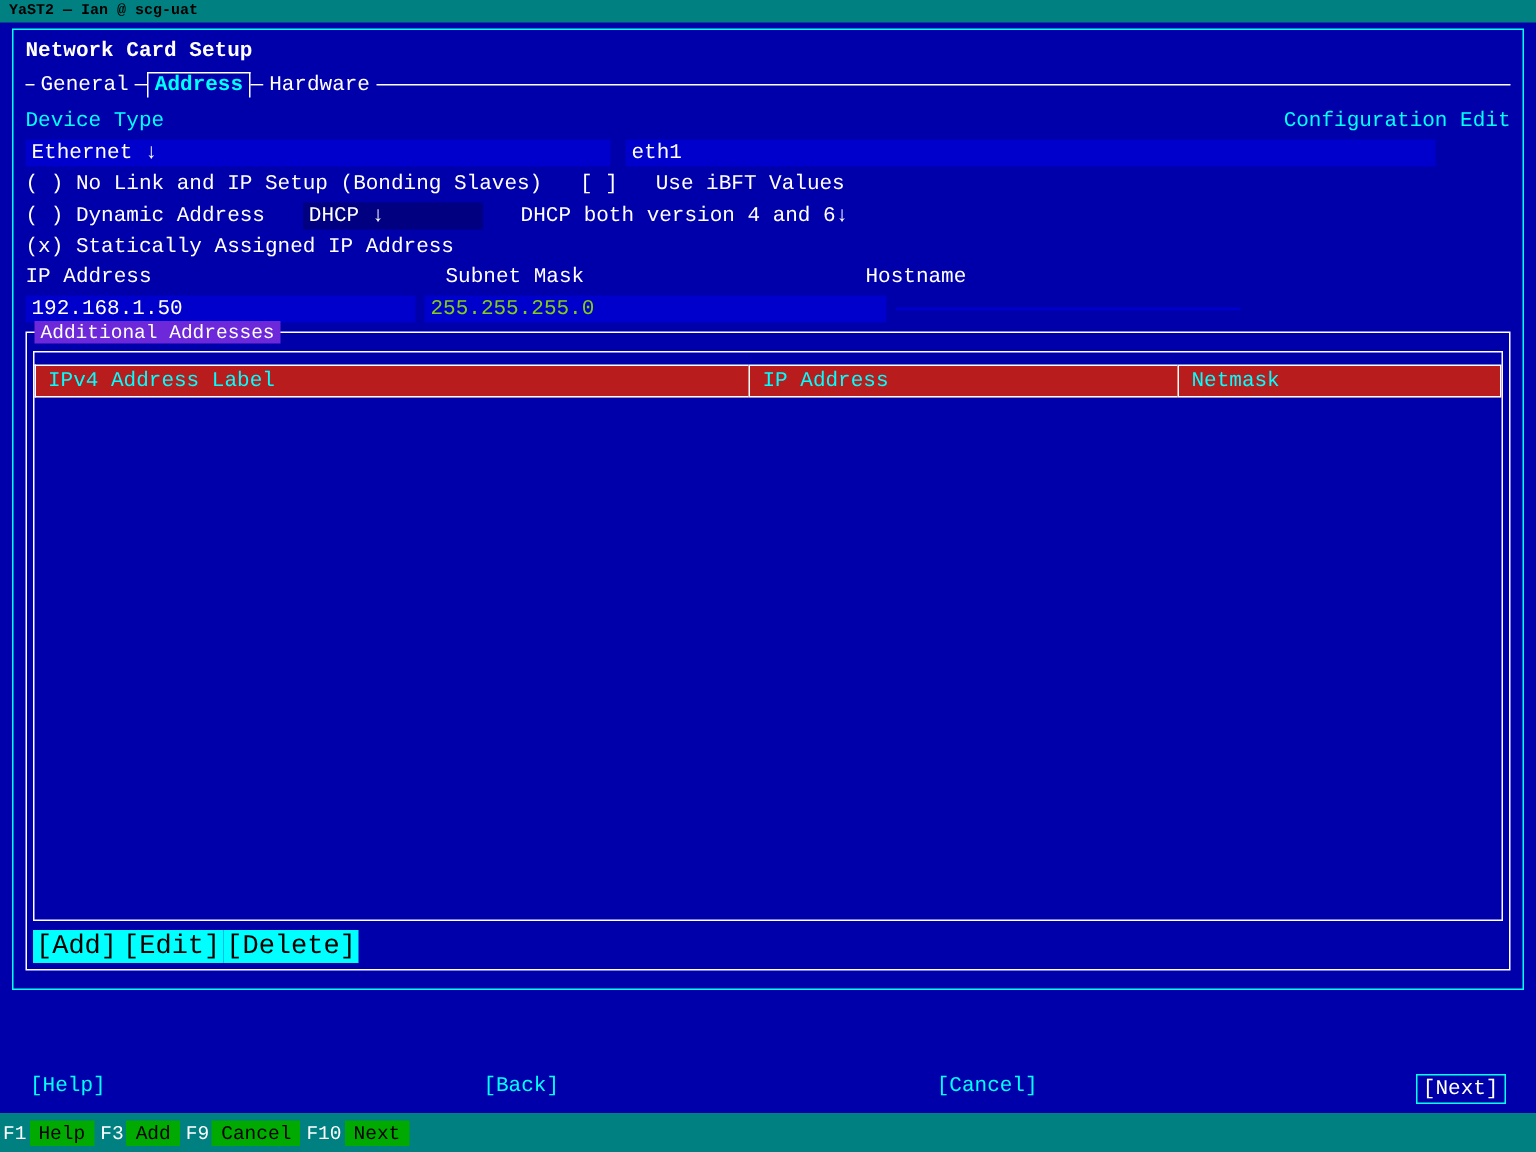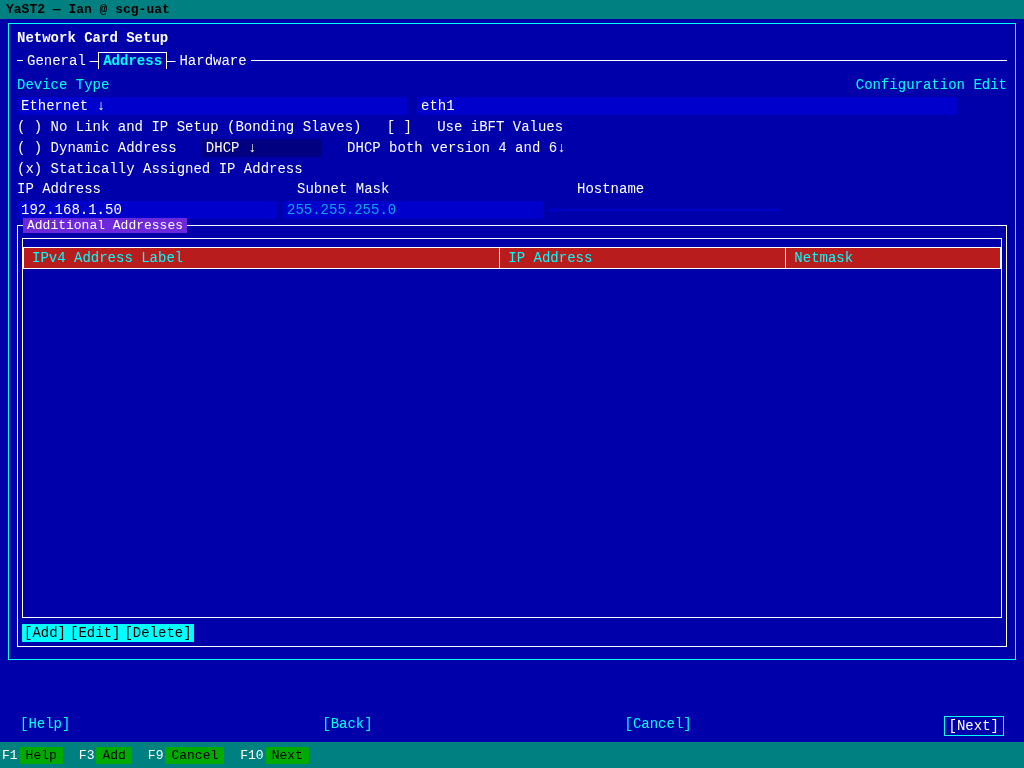--- a/index.html
+++ b/index.html
@@ -13,21 +13,21 @@
       overflow: hidden;
       position: relative;
     }
 
     
     #titlebar {
       background: #008080;
       color: #000000;
       padding: 2px 6px;
       font-weight: bold;
-      font-size: 13px;
+      font-size: 10px;
     }
 
     #app-title {
       color: #ffffff;
       font-weight: bold;
       margin-bottom: 6px;
       font-size: 14px;
     }
 
     
@@ -131,21 +131,21 @@
       display: flex;
       gap: 0;
       margin-top: 6px;
     }
     .box-btn {
       color: #000000;
       background: #00ffff;
       padding: 1px 2px;
       cursor: pointer;
       font-family: 'Courier New', Courier, monospace;
-      font-size: 14px;
+      font-size: 18px;
       border: none;
     }
 
     
     #action-bar {
       position: absolute;
       bottom: 28px;
       left: 0;
       right: 0;
       display: flex;
@@ -171,21 +171,21 @@
     
     #fkey-bar {
       position: absolute;
       bottom: 0;
       left: 0;
       right: 0;
       height: 26px;
       background: #008080;
       display: flex;
       align-items: center;
-      gap: 12px;
+      gap: 0;
       padding: 2px 0;
     }
     .fkey-item {
       display: flex;
       align-items: center;
       color: #000000;
     }
     .fkey-num {
       background: #008080;
       color: #ffffff;
@@ -216,22 +216,22 @@
     }
     .ip-input {
       background: #0000cc;
       color: #ffffff;
       width: 260px;
       display: inline-block;
       padding: 1px 4px;
     }
     .subnet-input {
       background: #0000cc;
-      color: #0ea5e9;
-      width: 260px;
+      color: #84cc16;
+      width: 308px;
       display: inline-block;
       padding: 1px 4px;
     }
     .hostname-input {
       background: #0000cc;
       color: #ffffff;
       width: 230px;
       display: inline-block;
       padding: 1px 4px;
     }

